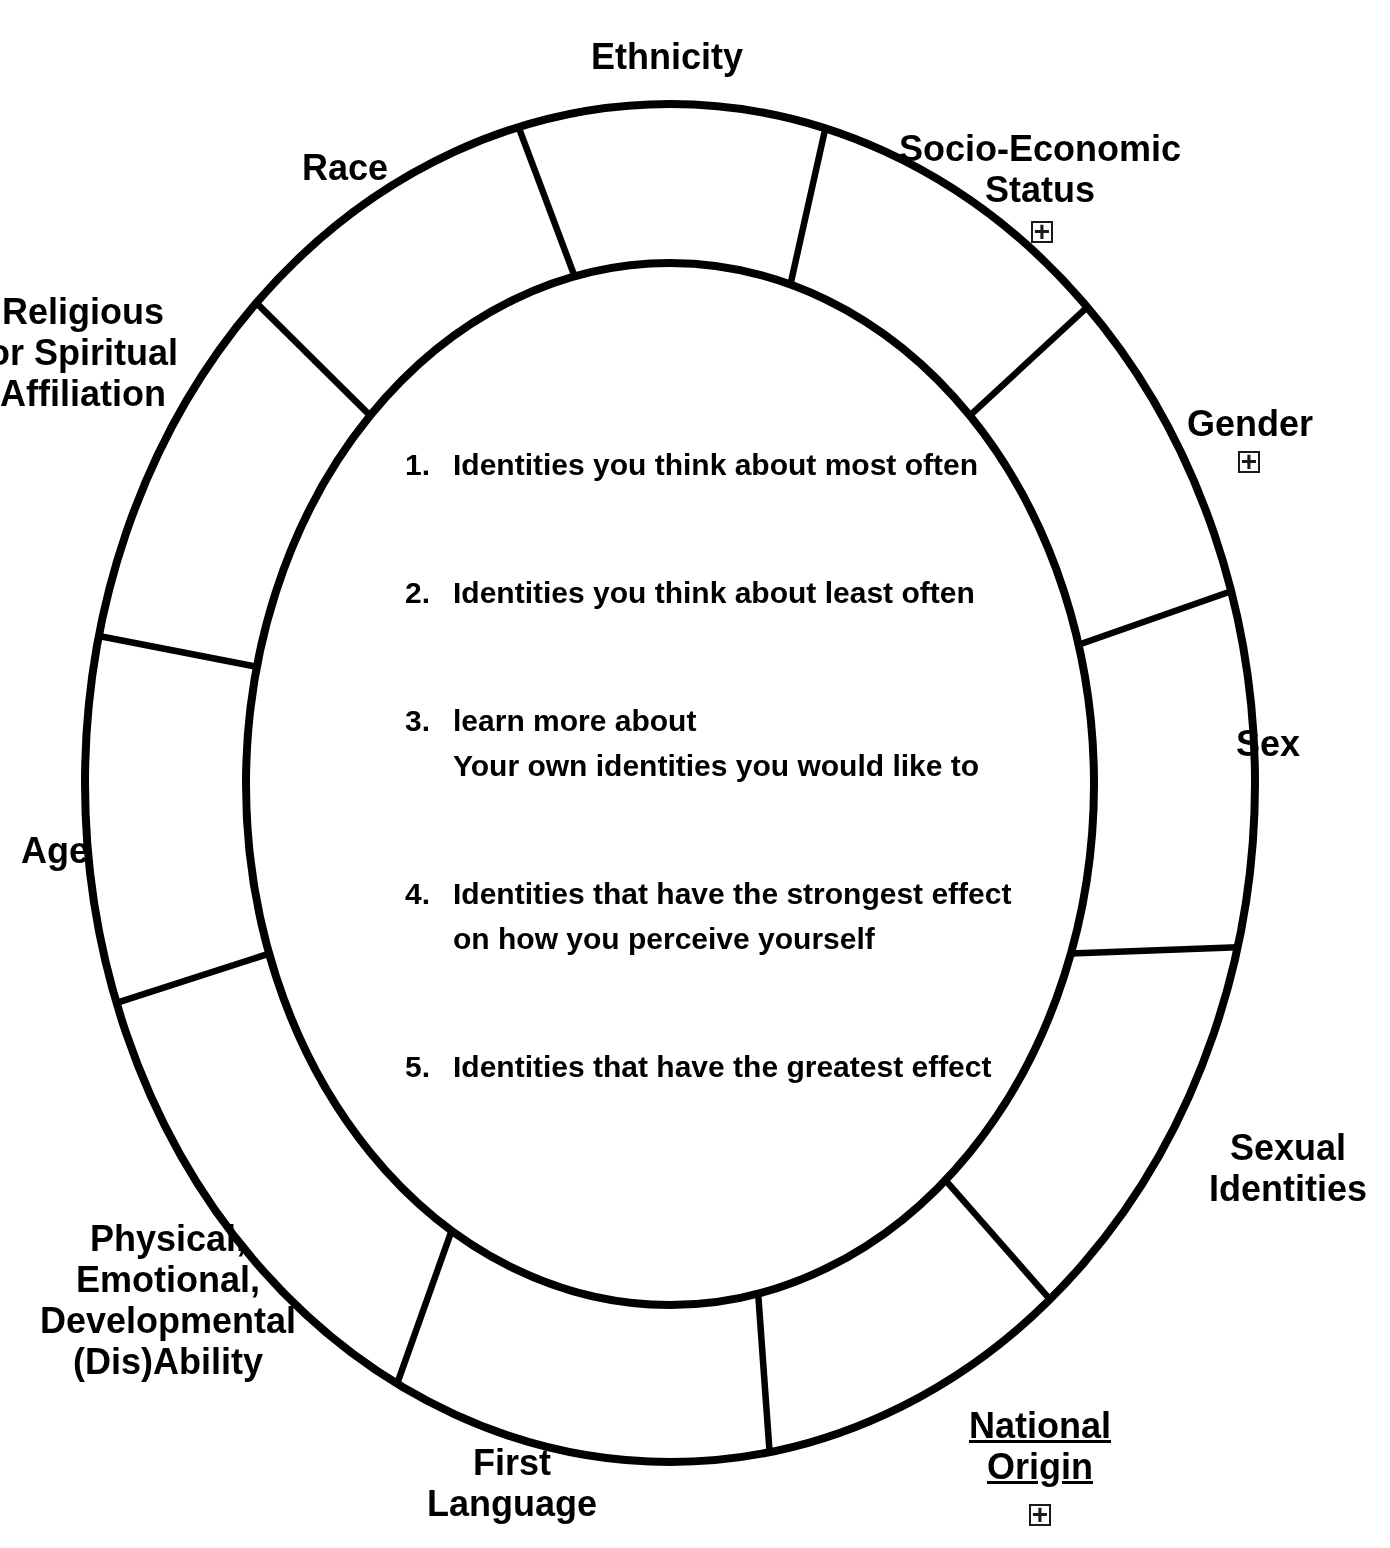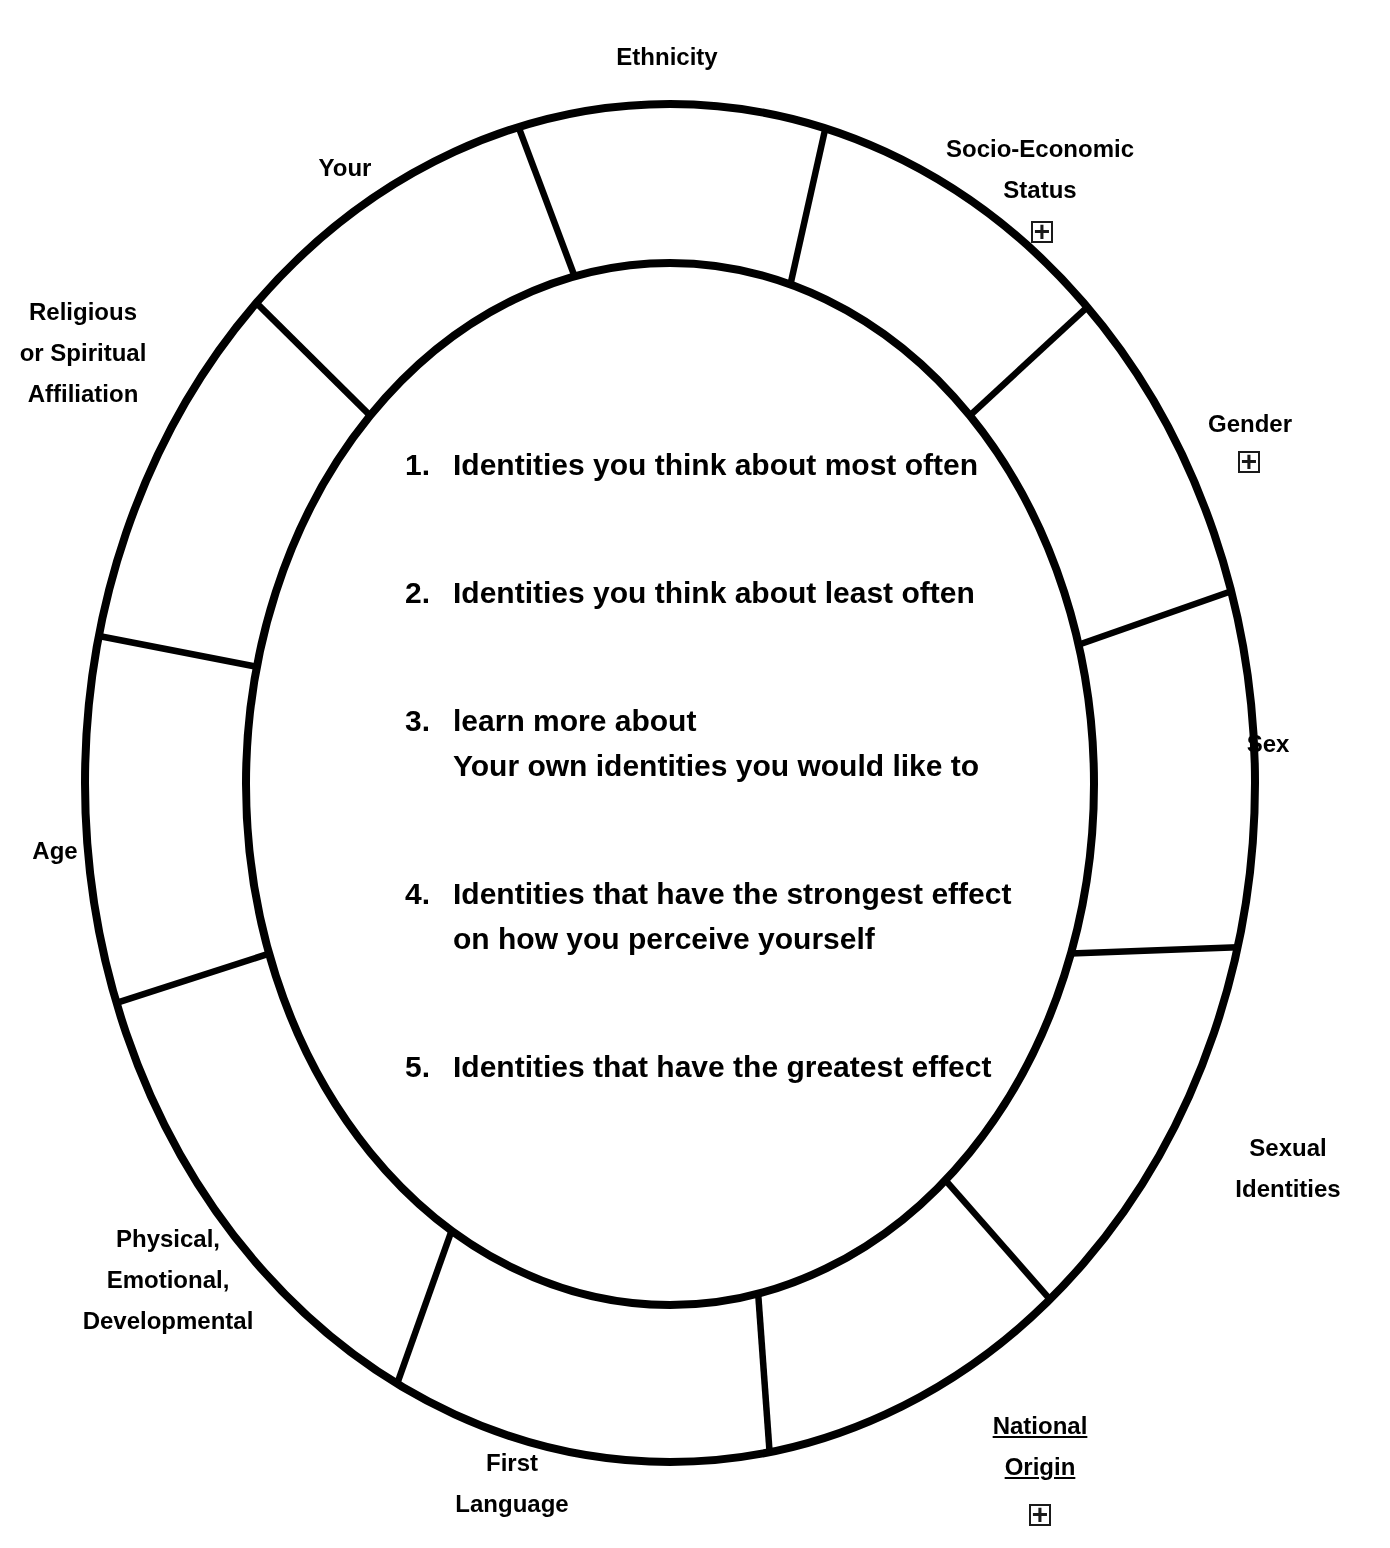--- a/index.html
+++ b/index.html
@@ -21,21 +21,21 @@
     position: absolute;
     left: 0;
     top: 0;
     width: 100%;
     height: 100%;
   }
   .seg-label {
     position: absolute;
     transform: translateX(-50%);
     text-align: center;
-    font-size: 24px;
+    font-size: 36px;
     line-height: 41px;
     white-space: nowrap;
   }
   .plus-box {
     position: absolute;
     width: 22px;
     height: 22px;
     box-sizing: border-box;
     border: 2px solid #1a1a1a;
     transform: translate(-50%, -50%);
@@ -114,31 +114,32 @@
       </div>
       <div class="plus-box" style="left: 1040px; top: 1515px;">+</div>
       <div class="seg-label" style="left: 512px; top: 1442px;">
         <div>First</div>
         <div>Language</div>
       </div>
       <div class="seg-label" style="left: 168px; top: 1218px;">
         <div>Physical,</div>
         <div>Emotional,</div>
         <div>Developmental</div>
+        <div>(Dis)Ability</div>
       </div>
       <div class="seg-label" style="left: 55px; top: 830px;">
         <div>Age</div>
       </div>
       <div class="seg-label" style="left: 83px; top: 291px;">
         <div>Religious</div>
         <div>or Spiritual</div>
         <div>Affiliation</div>
       </div>
       <div class="seg-label" style="left: 345px; top: 147px;">
-        <div>Your</div>
+        <div>Race</div>
       </div>
     </div>
   <div id="center-list">
       <div class="list-item">
         <div class="list-num">1.</div>
         <div class="list-text">
           <div>Identities you think about most often</div>
         </div>
       </div>
       <div class="list-item">

